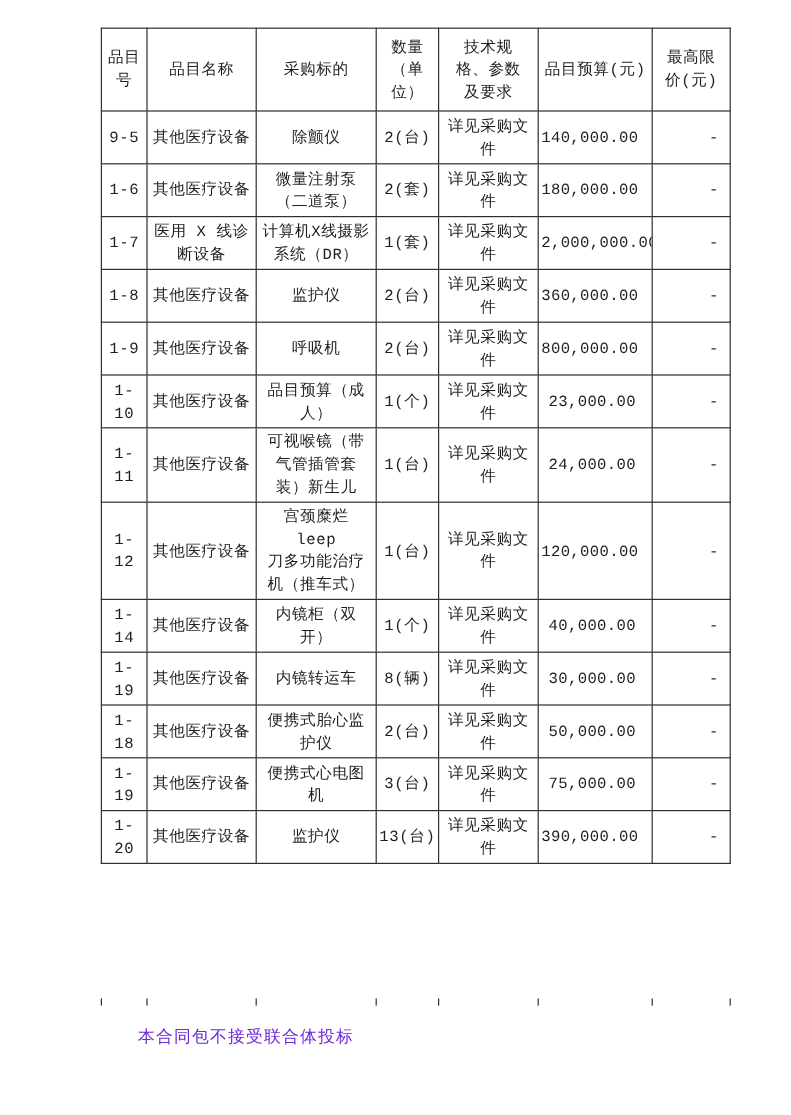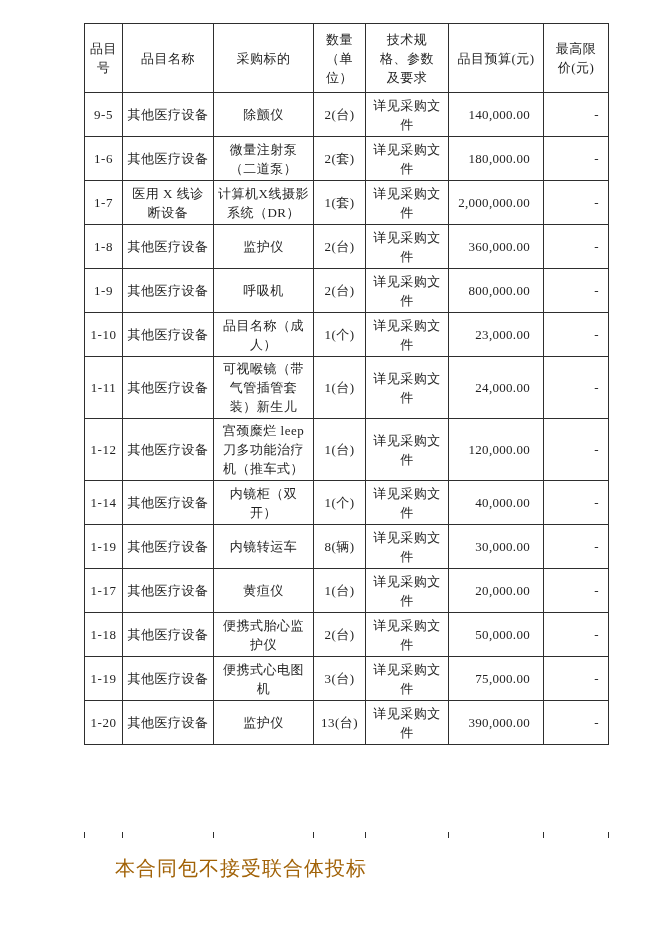--- a/index.html
+++ b/index.html
@@ -6,21 +6,21 @@
     margin: 0;
     padding: 0;
     background: #ffffff;
   }
   .page {
     position: relative;
     width: 659px;
     height: 929px;
     background: #ffffff;
     overflow: hidden;
-    font-family: Liberation Serif, serif;
+    font-family: Liberation Mono, monospace;
     color: #1f1f1f;
   }
   table.doc-table {
     position: absolute;
     left: 84px;
     top: 23px;
     width: 524px;
     border-collapse: collapse;
     table-layout: fixed;
   }
@@ -58,23 +58,23 @@
     top: 0;
     width: 1px;
     height: 6px;
     background: #2e2e2e;
   }
   .footer-note {
     position: absolute;
     left: 115px;
     top: 855px;
     margin: 0;
-    font-size: 20px;
+    font-size: 14px;
     letter-spacing: 1px;
-    color: #a16207;
+    color: #6d28d9;
   }
 </style>
 </head>
 <body>
 
 <div class="page">
 
   <table class="doc-table">
     <colgroup>
       <col style="width:38px">
@@ -152,21 +152,21 @@
           <td>呼吸机</td>
           <td>2(台)</td>
           <td>详见采购文
 件</td>
           <td class="num">800,000.00</td>
           <td class="num cap">-</td>
         </tr>
         <tr>
           <td>1-10</td>
           <td>其他医疗设备</td>
-          <td>品目名称（成
+          <td>品目预算（成
 人）</td>
           <td>1(个)</td>
           <td>详见采购文
 件</td>
           <td class="num">23,000.00</td>
           <td class="num cap">-</td>
         </tr>
         <tr>
           <td>1-11</td>
           <td>其他医疗设备</td>
@@ -203,30 +203,20 @@
           <td class="num cap">-</td>
         </tr>
         <tr>
           <td>1-19</td>
           <td>其他医疗设备</td>
           <td>内镜转运车</td>
           <td>8(辆)</td>
           <td>详见采购文
 件</td>
           <td class="num">30,000.00</td>
-          <td class="num cap">-</td>
-        </tr>
-        <tr>
-          <td>1-17</td>
-          <td>其他医疗设备</td>
-          <td>黄疸仪</td>
-          <td>1(台)</td>
-          <td>详见采购文
-件</td>
-          <td class="num">20,000.00</td>
           <td class="num cap">-</td>
         </tr>
         <tr>
           <td>1-18</td>
           <td>其他医疗设备</td>
           <td>便携式胎心监
 护仪</td>
           <td>2(台)</td>
           <td>详见采购文
 件</td>

